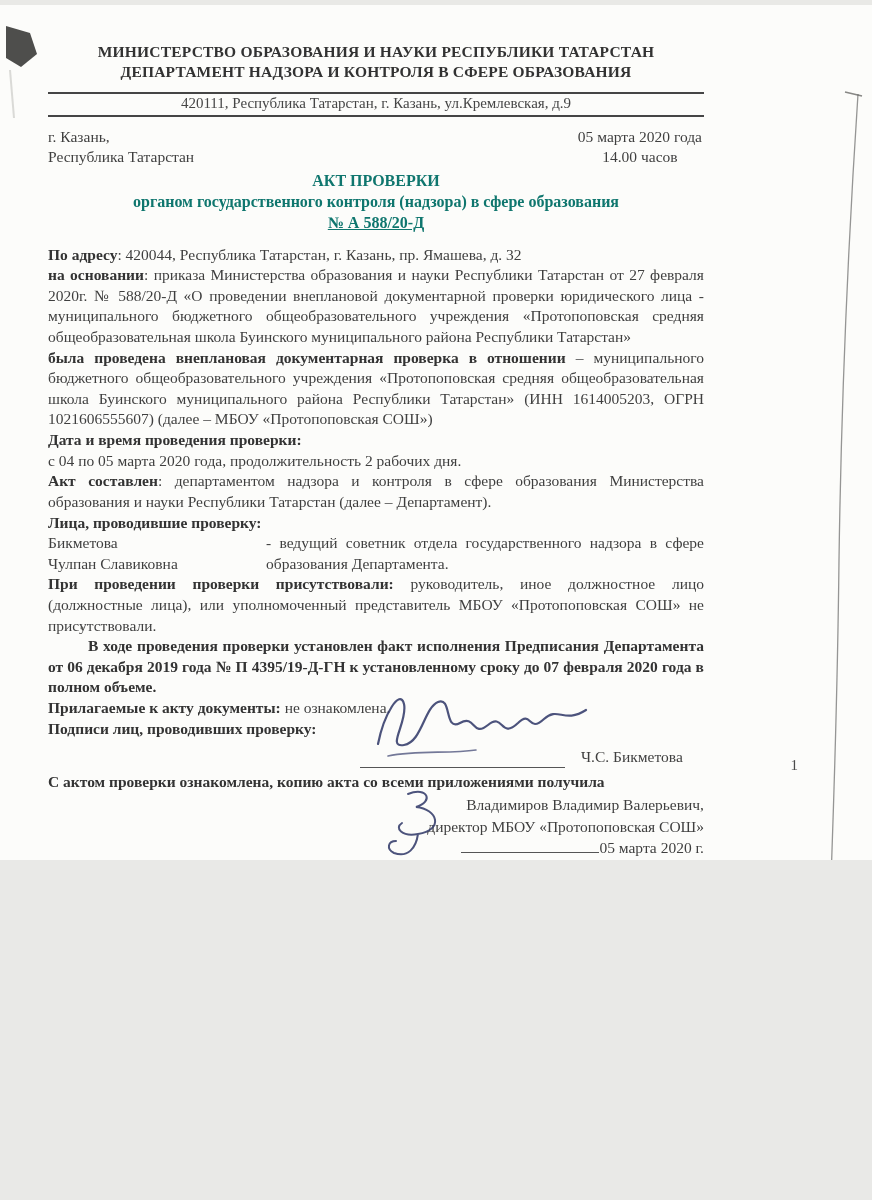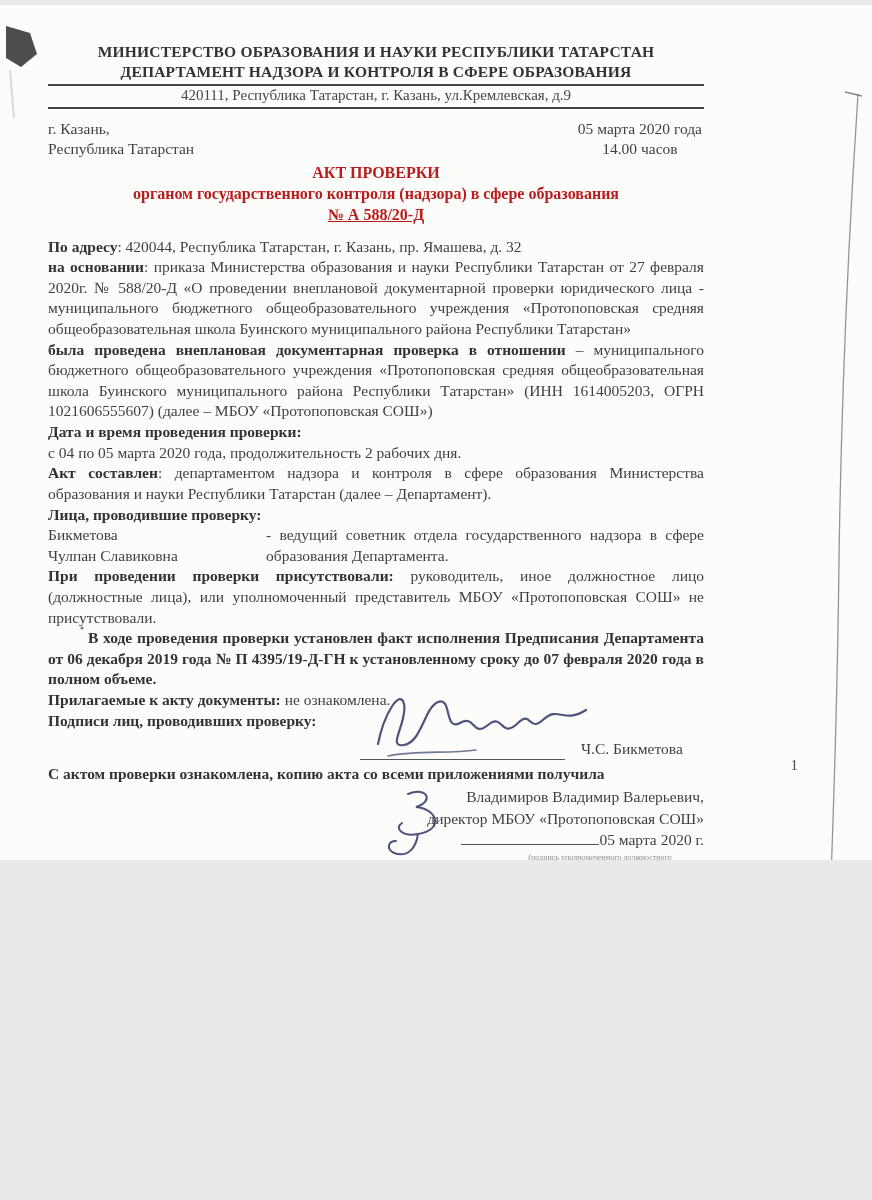--- a/index.html
+++ b/index.html
@@ -22,33 +22,33 @@
   }
   .bold { font-weight: bold; color: #333; }
 
   
   .lh-line {
     text-align: center; font-weight: bold;
     font-size: 15.5px; color: #323232;
     line-height: 1.32; letter-spacing: .2px;
   }
   .lh-addr {
-    margin-top: 1px;
+    margin-top: 9px;
     border-top: 2px solid #454545;
     border-bottom: 2px solid #454545;
     text-align: center; font-size: 15px;
     padding: 1px 0 3px; color: #464646;
   }
 
   
   .meta { display: flex; justify-content: space-between; margin-top: 10px; font-size: 15.5px; line-height: 1.3; }
   .meta-right { text-align: center; margin-right: 2px; }
 
   
-  .title { text-align: center; font-weight: bold; font-size: 16px; color: #b91c1c; line-height: 1.3; margin-top: 4px; }
+  .title { text-align: center; font-weight: bold; font-size: 16px; color: #0f766e; line-height: 1.3; margin-top: 4px; }
   .underlined { text-decoration: underline; }
 
   
   .body-text { margin-top: 11px; font-size: 15.5px; line-height: 1.33; }
   p.para { text-align: justify; margin: 0; }
   .line-block { margin: 0; }
   .indent { text-indent: 40px; }
 
   .insp-row { display: flex; }
   .insp-names { width: 218px; flex-shrink: 0; }

